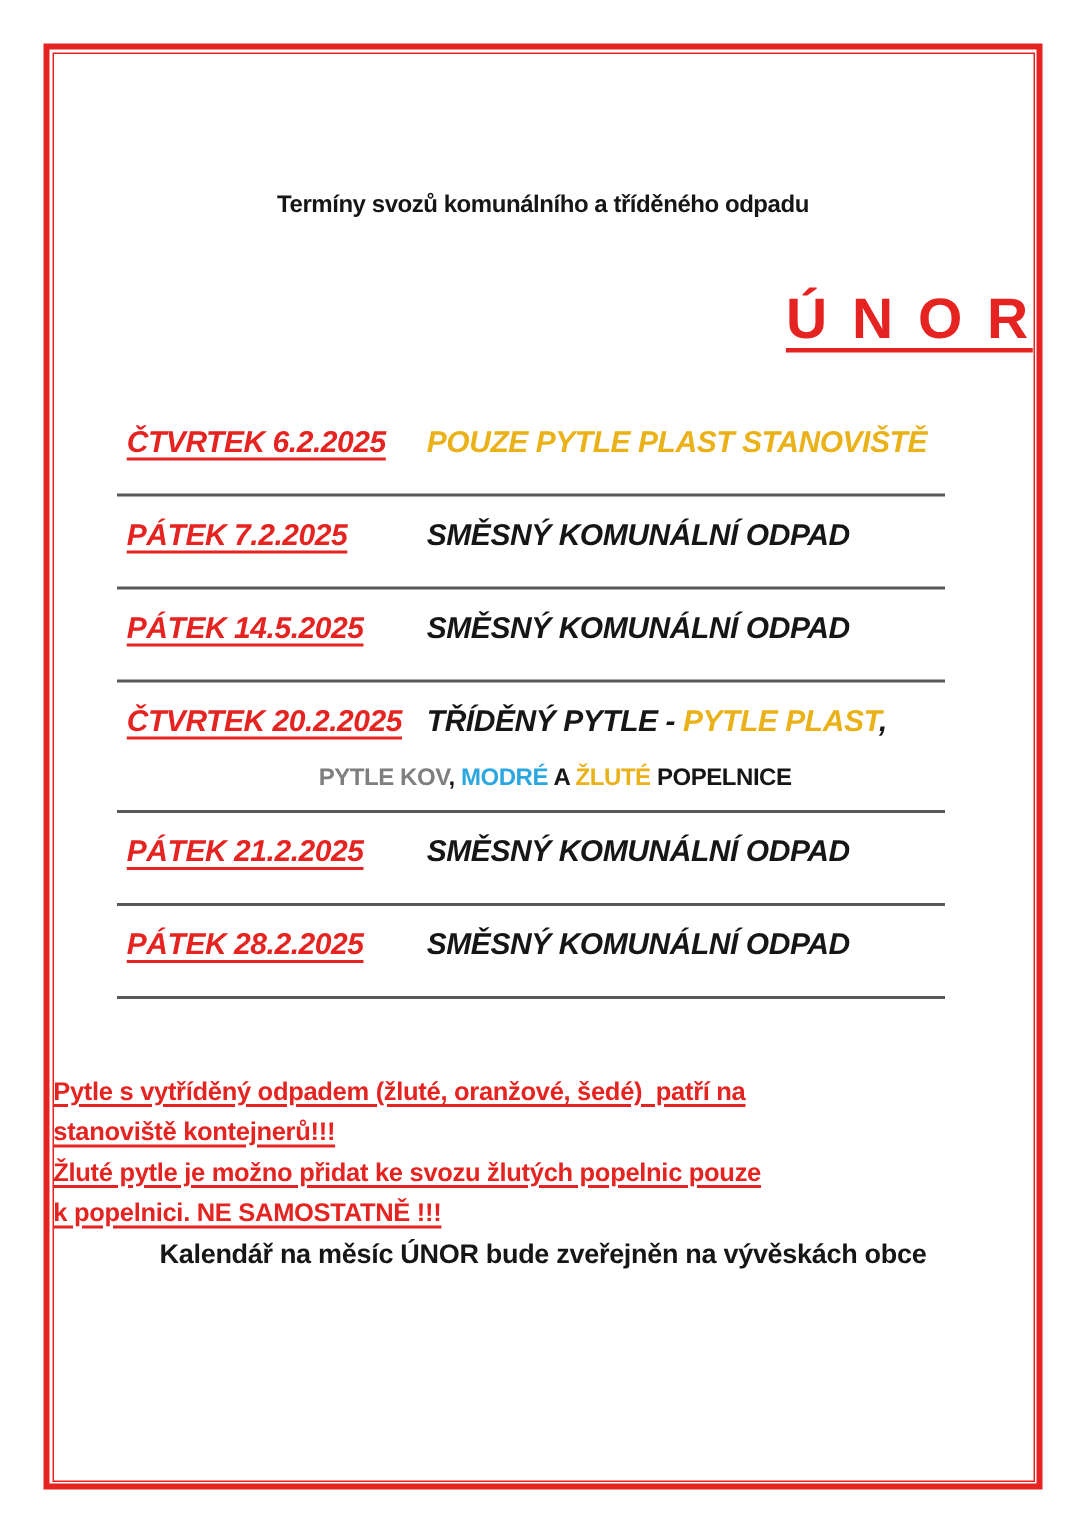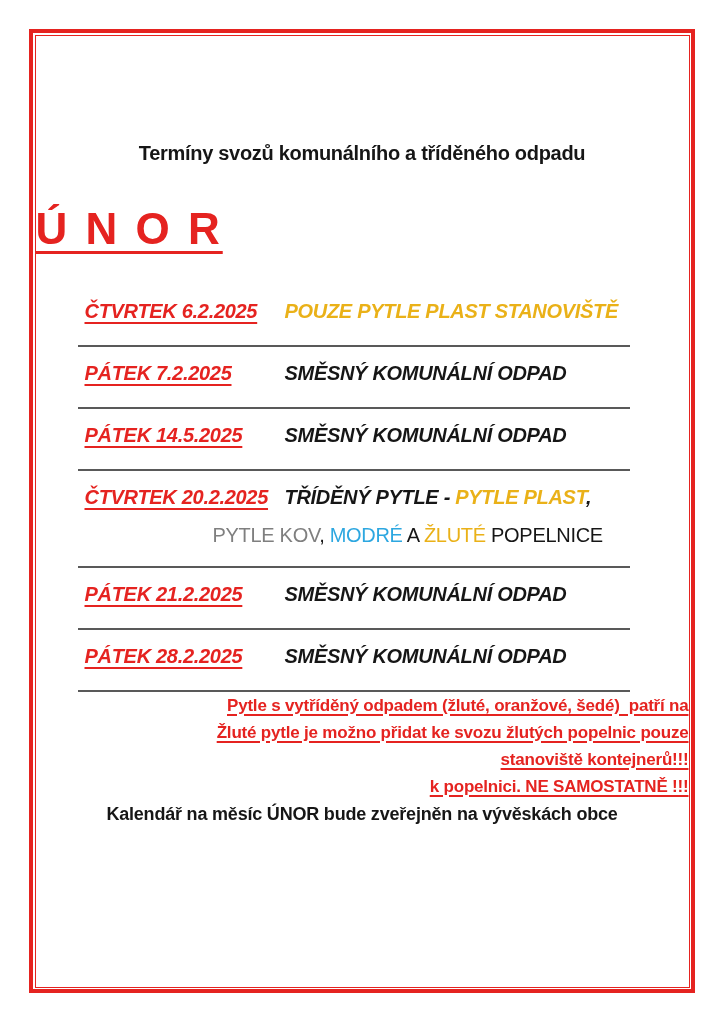--- a/index.html
+++ b/index.html
@@ -16,55 +16,55 @@
   .frame-inner{
     position:absolute;left:1.5px;top:1.5px;right:1.5px;bottom:1.5px;
     border:1.5px solid var(--red,#e52320);
   }
   .content{
     position:absolute;left:0;top:0;right:0;bottom:0;
     padding-top:88px;
     overflow:hidden;
   }
   .title{
-    margin:16px;text-align:center;
-    font-size:20px;font-weight:700;line-height:26px;
+    margin:0;text-align:center;
+    font-size:16px;font-weight:700;line-height:26px;
     letter-spacing:-0.3px;color:var(--text-black,#161616);
   }
   .month{
-    margin:40px 0 0 0;text-align:left;
-    font-size:44px;font-weight:700;line-height:46px;
+    margin:40px 0 0 0;text-align:right;
+    font-size:38px;font-weight:700;line-height:46px;
     letter-spacing:3px;color:var(--red,#e52320);
     text-decoration:underline;text-decoration-thickness:3px;text-underline-offset:7px;
   }
   .schedule{
     margin:33px 0 0 42px;width:552px;
   }
   .srow{
     display:flex;align-items:baseline;
     padding:13px 0 21px 7px;
     font-size:20px;font-weight:700;line-height:26px;letter-spacing:-0.3px;font-style:italic;
   }
   .date{
     flex:0 0 200px;color:var(--red,#e52320);
     text-decoration:underline;text-decoration-thickness:2px;text-underline-offset:4px;
     white-space:nowrap;
   }
   .desc{white-space:nowrap;color:var(--text-black,#161616);}
   .line2{
-    margin:-9px 0 0 135px;padding-bottom:18px;
-    font-size:20px;font-weight:400;line-height:26px;letter-spacing:-0.3px;
+    margin:-9px 0 0 135px;padding-bottom:8px;
+    font-size:16px;font-weight:700;line-height:26px;letter-spacing:-0.3px;
     white-space:nowrap;
   }
   .divider{border-top:2px solid var(--divider-gray,#595959);height:0;}
   .c-yellow{color:var(--yellow,#eab118);}
   .c-gray{color:var(--gray,#7f7f7f);}
   .c-blue{color:var(--blue,#2da7e0);}
   .c-black{color:var(--text-black,#161616);}
-  .notes{text-align:right;}
+  .notes{margin-top:48px;text-align:left;}
   .note-line{
     font-size:17px;font-weight:700;line-height:27px;letter-spacing:-0.2px;
     color:var(--red,#e52320);white-space:pre-wrap;
     text-decoration:underline;text-decoration-thickness:1.5px;text-underline-offset:3px;
   }
   .footer{margin-top:0;text-align:center;
     font-size:18px;font-weight:700;line-height:29px;letter-spacing:-0.2px;
     color:var(--text-black,#161616);
   }
   .site-link{
@@ -120,22 +120,22 @@
         <div class="srow">
           <span class="date">PÁTEK 28.2.2025</span>
           <span class="desc">SMĚSNÝ KOMUNÁLNÍ ODPAD</span>
         </div>
         <div class="divider"></div>
 
       </div>
 
       <div class="notes">
         <div class="note-line">Pytle s vytříděný odpadem (žluté, oranžové, šedé)  patří na</div>
+        <div class="note-line">stanoviště kontejnerů!!!</div>
         <div class="note-line">Žluté pytle je možno přidat ke svozu žlutých popelnic pouze</div>
-        <div class="note-line">stanoviště kontejnerů!!!</div>
         <div class="note-line">k popelnici. NE SAMOSTATNĚ !!!</div>
       </div>
 
       <div class="footer">
         <div>Kalendář na měsíc ÚNOR bude zveřejněn na vývěskách obce</div>
       </div>
 
     </div>
   </div>
 </div>

